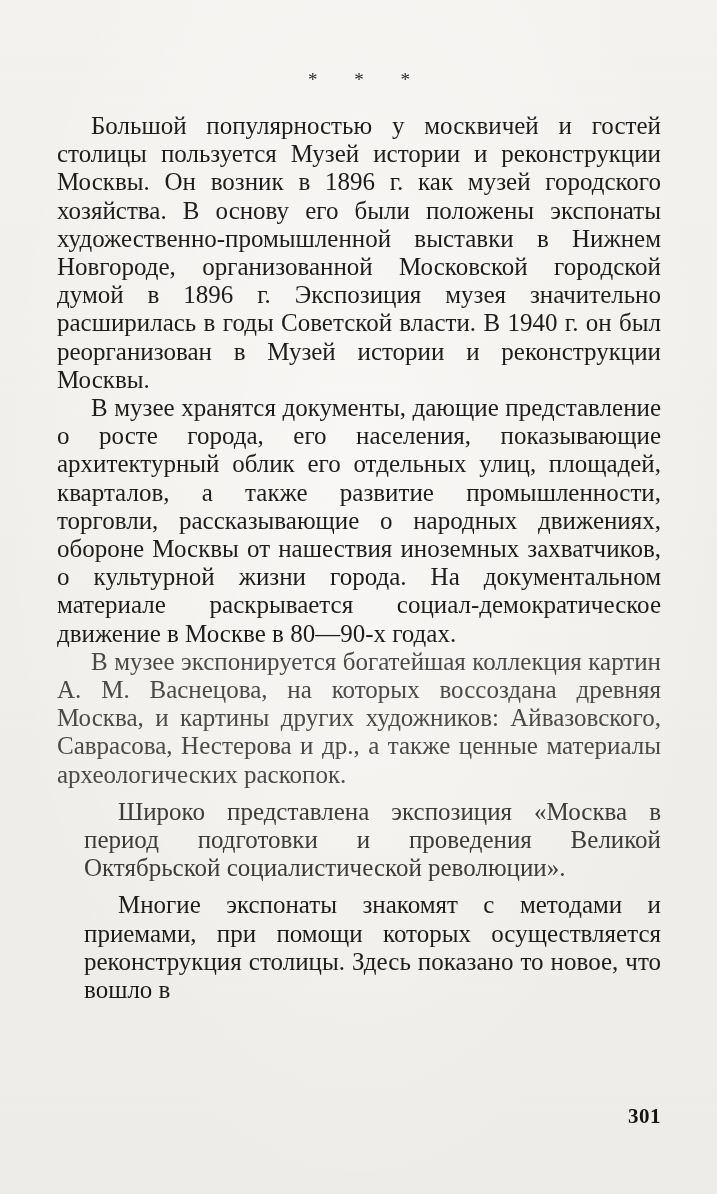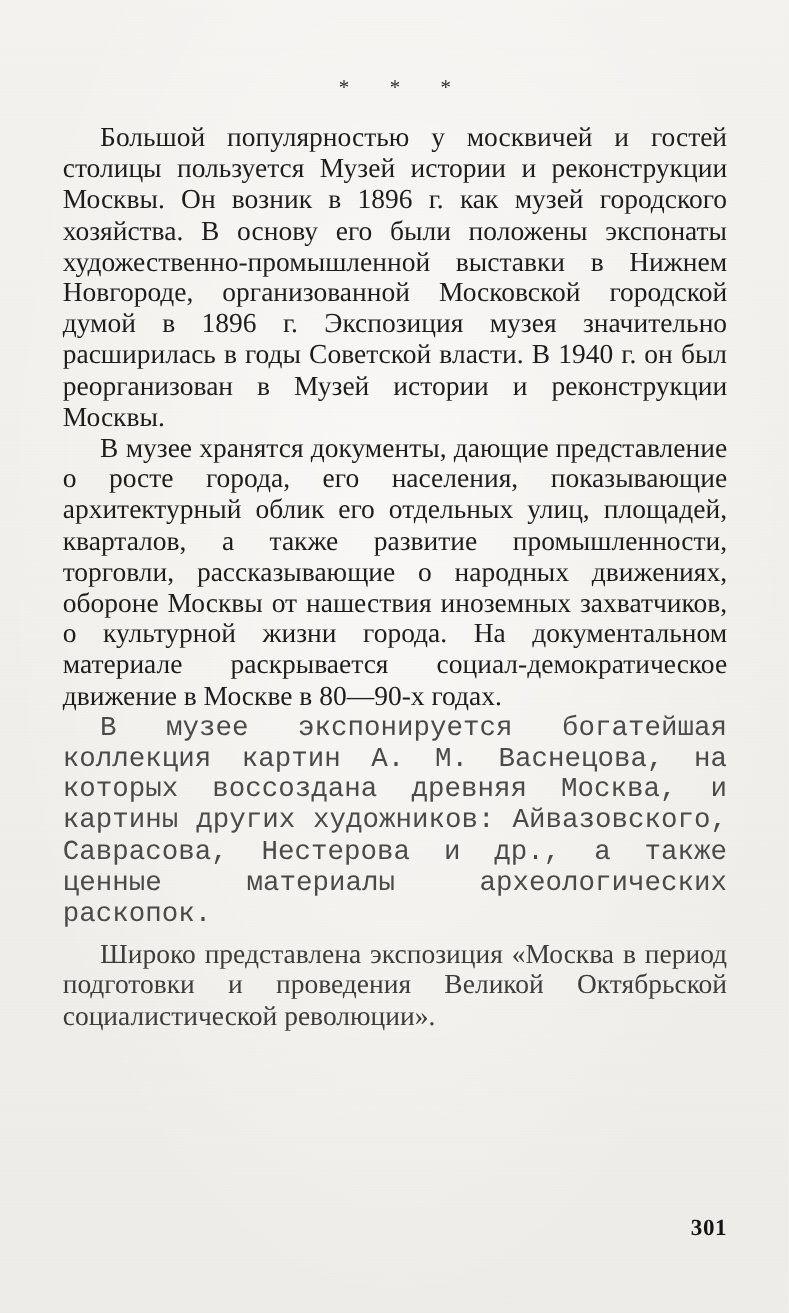--- a/index.html
+++ b/index.html
@@ -46,24 +46,24 @@
     text-justify: inter-word;
     font-size: 25px;
     line-height: 28.2px;
     color: #1d1d1d;
     text-indent: 34px;
     hyphens: manual;
     -webkit-hyphens: manual;
   }
   p.para.gap {
     margin-top: 9px;
+    margin-left: 27px;
   }
   p.para.faded {
     color: #4a4a4a;
-    font-family: Liberation Mono, monospace;
   }
   p.para.soft {
     color: #3c3c3c;
   }
   .pagenum {
     position: absolute;
     right: 56px;
     top: 1104px;
     font-size: 21px;
     font-weight: bold;
@@ -84,18 +84,19 @@
 
 <div class="page">
   <div class="content">
 
     <div class="separator">* * *</div>
 
     <p class="para">Большой популярностью у москвичей и гостей столицы пользуется Музей истории и реконструкции Москвы. Он возник в 1896 г. как музей городского хозяйства. В основу его были положены экспонаты художественно-промышленной выставки в Нижнем Новгороде, организованной Московской городской думой в 1896 г. Экспозиция музея значительно расширилась в годы Советской власти. В 1940 г. он был реорганизован в Музей истории и реконструкции Москвы.</p>
     <p class="para">В музее хранятся документы, дающие представление о росте города, его населения, показывающие архитектурный облик его отдельных улиц, площадей, кварталов, а также развитие промышленности, торговли, рассказывающие о народных движениях, обороне Москвы от нашествия иноземных захватчиков, о культурной жизни города. На документальном материале раскрывается социал-демократическое движение в Москве в 80—90-х годах.</p>
     <p class="para faded">В музее экспонируется богатейшая коллекция картин А. М. Васнецова, на которых воссоздана древняя Москва, и картины других художников: Айвазовского, Саврасова, Нестерова и др., а также ценные материалы археологических раскопок.</p>
     <p class="para soft gap">Широко представлена экспозиция «Москва в период подготовки и проведения Великой Октябрьской социалистической революции».</p>
+    <p class="para gap">Многие экспонаты знакомят с методами и приемами, при помощи которых осуществляется реконструкция столицы. Здесь показано то новое, что вошло в</p>
 
   </div>
 
   <div class="pagenum">301</div>
   <div class="grain"></div>
 </div>
 
 </body></html>

